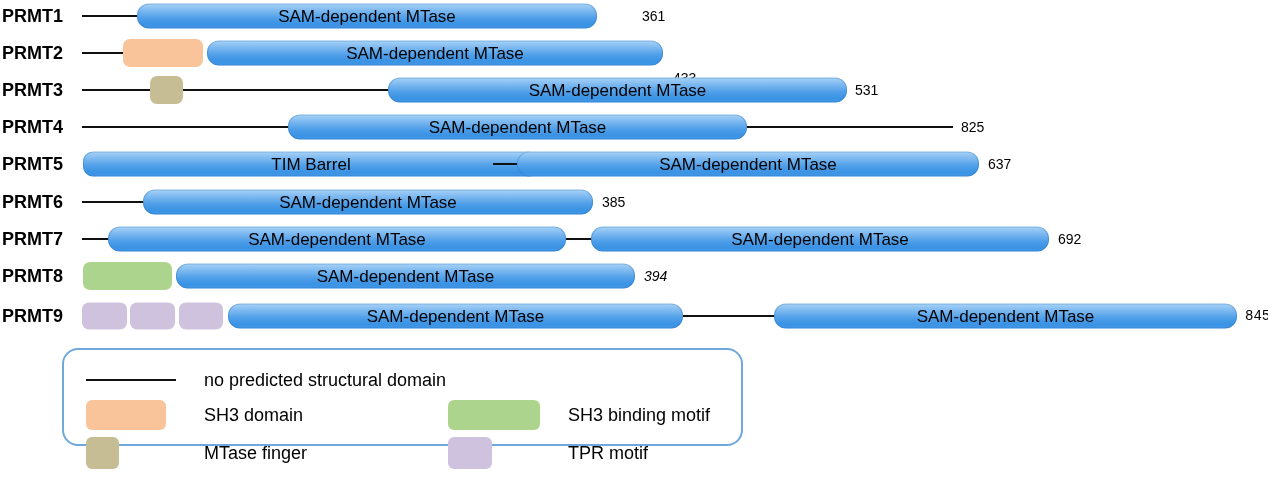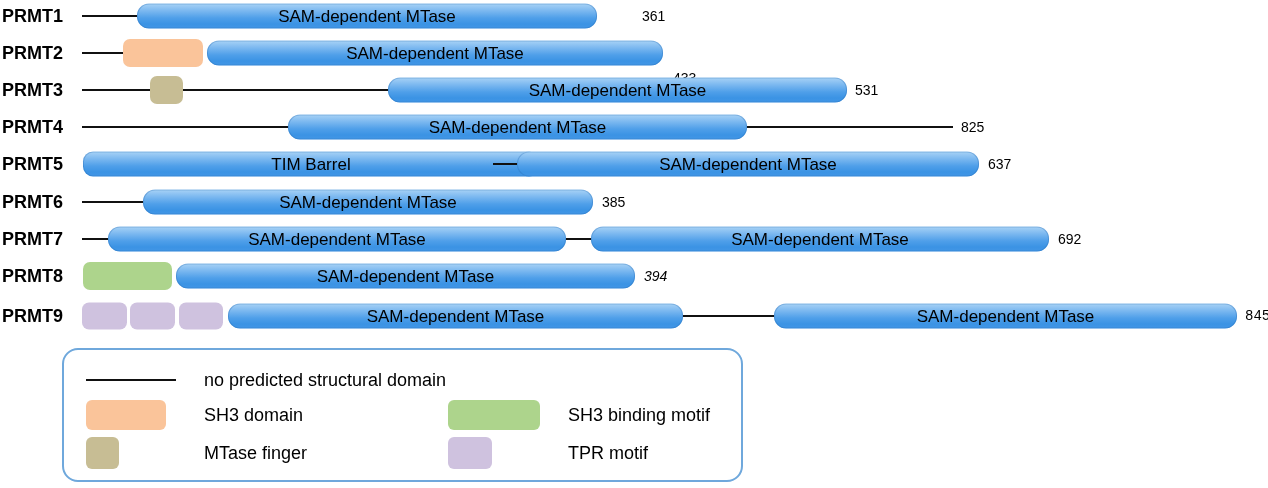--- a/index.html
+++ b/index.html
@@ -33,21 +33,21 @@
   .dom-sh3{height:28px;border-radius:7px;background:#fac49a;}
   .dom-zinc{height:28px;border-radius:7px;background:#c7bd94;}
   .dom-sh3b{height:28px;border-radius:7px;background:#add48c;}
   .dom-tpr{height:27px;border-radius:7px;background:#cfc2df;}
   .plen{
     position:absolute;top:0;transform:translateY(-50%);
     font-size:14px;white-space:nowrap;
   }
   
   .legend{
-    position:absolute;left:62px;top:348px;width:681px;height:134px;
+    position:absolute;left:62px;top:348px;width:681px;height:98px;
     border:2px solid #6fa8dc;border-radius:16px;background:#fff;box-sizing:border-box;
   }
   .lg-item{position:absolute;height:0;}
   .lg-swatch{position:absolute;transform:translateY(-50%);border-radius:6px;}
   .lg-line{position:absolute;top:-1px;height:2px;background:#111;}
   .lg-text{
     position:absolute;transform:translateY(-50%);font-size:18px;white-space:nowrap;
   }
 </style>
 </head>

